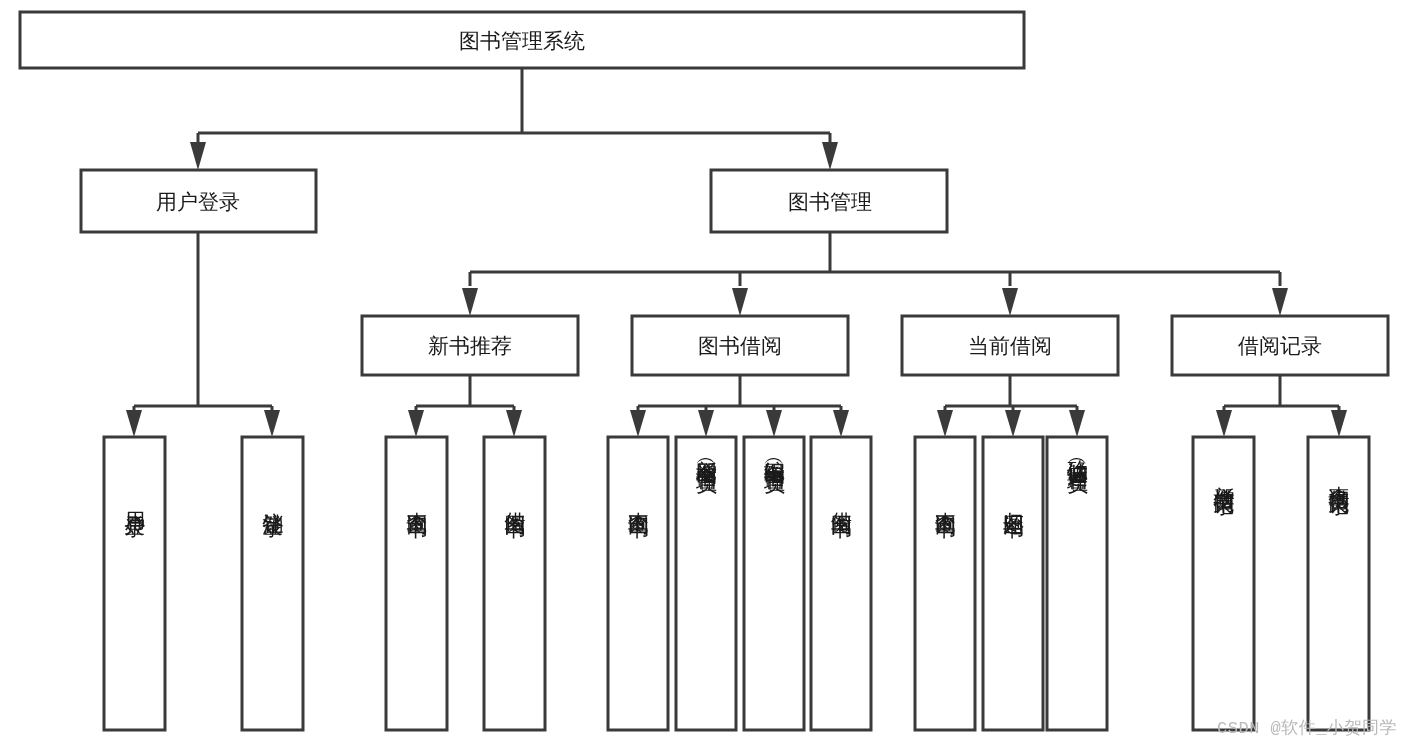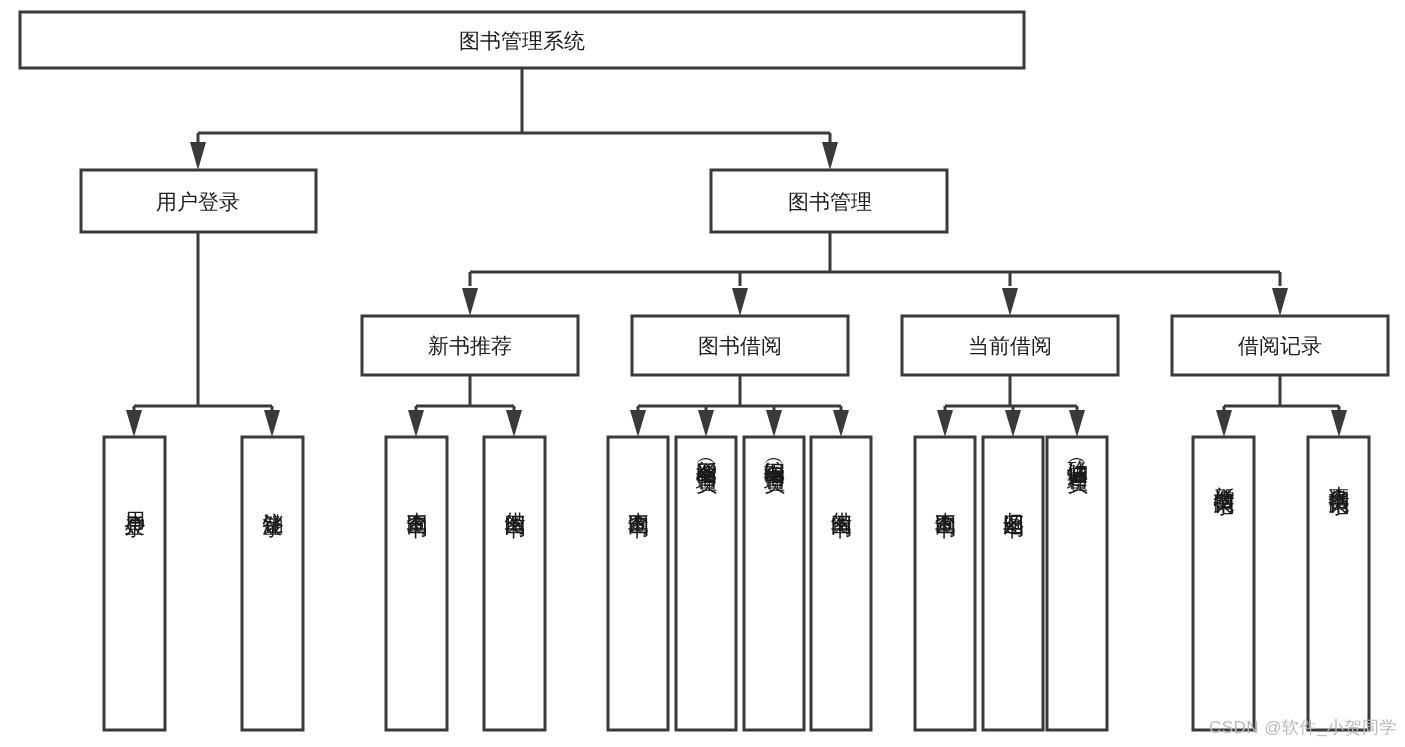--- a/index.html
+++ b/index.html
@@ -63,21 +63,21 @@
     font-size: 21px;
     line-height: 1;
     letter-spacing: 2px;
     color: #1a1a1a;
     white-space: nowrap;
   }
   #watermark {
     position: absolute;
     right: 8px;
     bottom: 6px;
-    font-family: Liberation Sans, sans-serif;
+    font-family: Liberation Mono, monospace;
     font-size: 17px;
     color: #b9b9b9;
     letter-spacing: 0.5px;
     white-space: nowrap;
   }
 </style>
 </head>
 <body>
 
 <div id="diagram-root">

